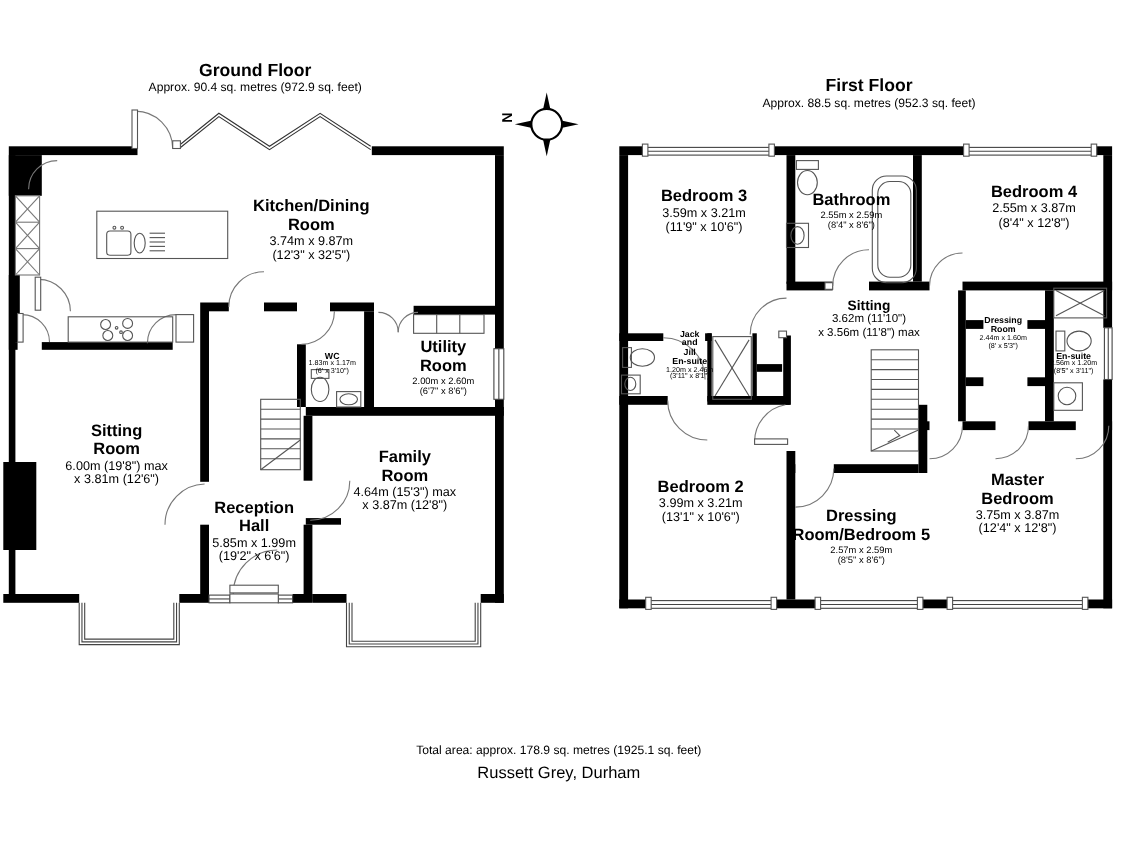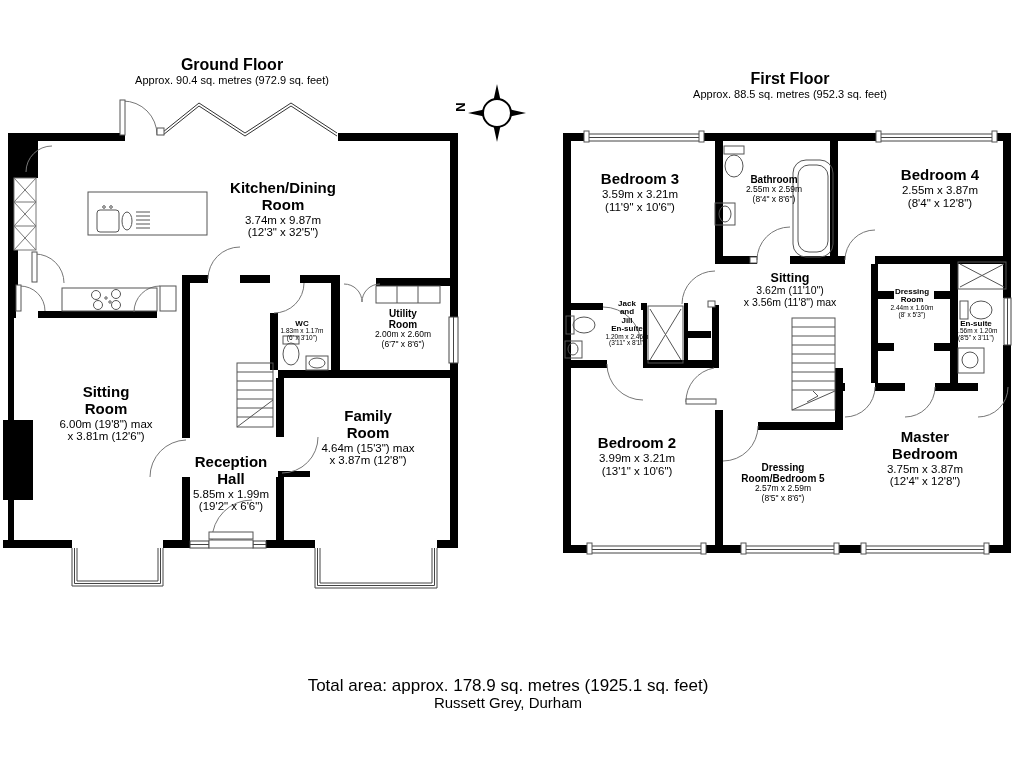--- a/index.html
+++ b/index.html
@@ -4,27 +4,27 @@
 <style>
   html,body{margin:0;padding:0;background:#fff;width:1024px;height:768px;overflow:hidden}
   #plan{position:relative;width:1024px;height:768px;font-family:"Liberation Sans",sans-serif;color:#000}
   svg{position:absolute;left:0;top:0}
   .lbl{position:absolute;transform:translateX(-50%);text-align:center;line-height:1.12;white-space:nowrap}
   .lbl .nm{font-weight:bold}
   .big .nm{font-size:15px}
   .big .dm{font-size:11.5px}
   .med .nm{font-size:12.5px}
   .med .dm{font-size:10.5px}
-  .sm .nm{font-size:10px}
+  .sm .nm{font-size:15px}
   .sm .dm{font-size:8.5px}
   .tiny .nm{font-size:8px;line-height:1.05}
   .tiny .dm{font-size:6.5px;line-height:1.05}
   .title .nm{font-size:16px}
   .title .dm{font-size:11px;font-weight:normal}
-  .foot1{font-size:17px}
+  .foot1{font-size:11px}
   .foot2{font-size:15px;font-weight:normal}
 </style>
 </head>
 <body>
 
 <div id="plan">
 <svg width="1024" height="768" viewBox="0 0 1024 768">
 
   <g fill="#000" stroke="none">
     <rect x="8" y="133" width="117" height="8"></rect>

